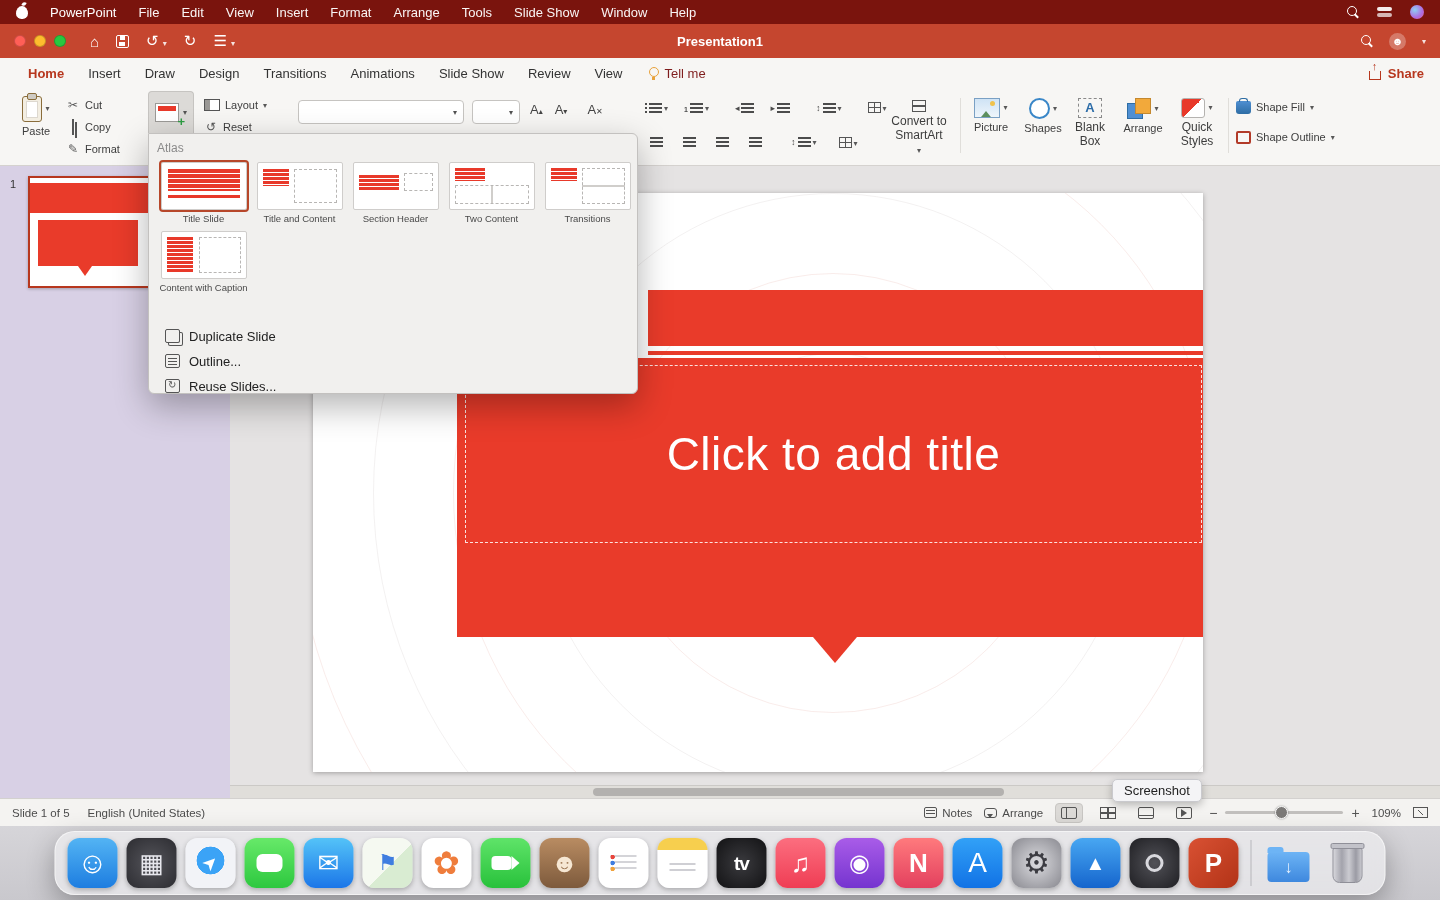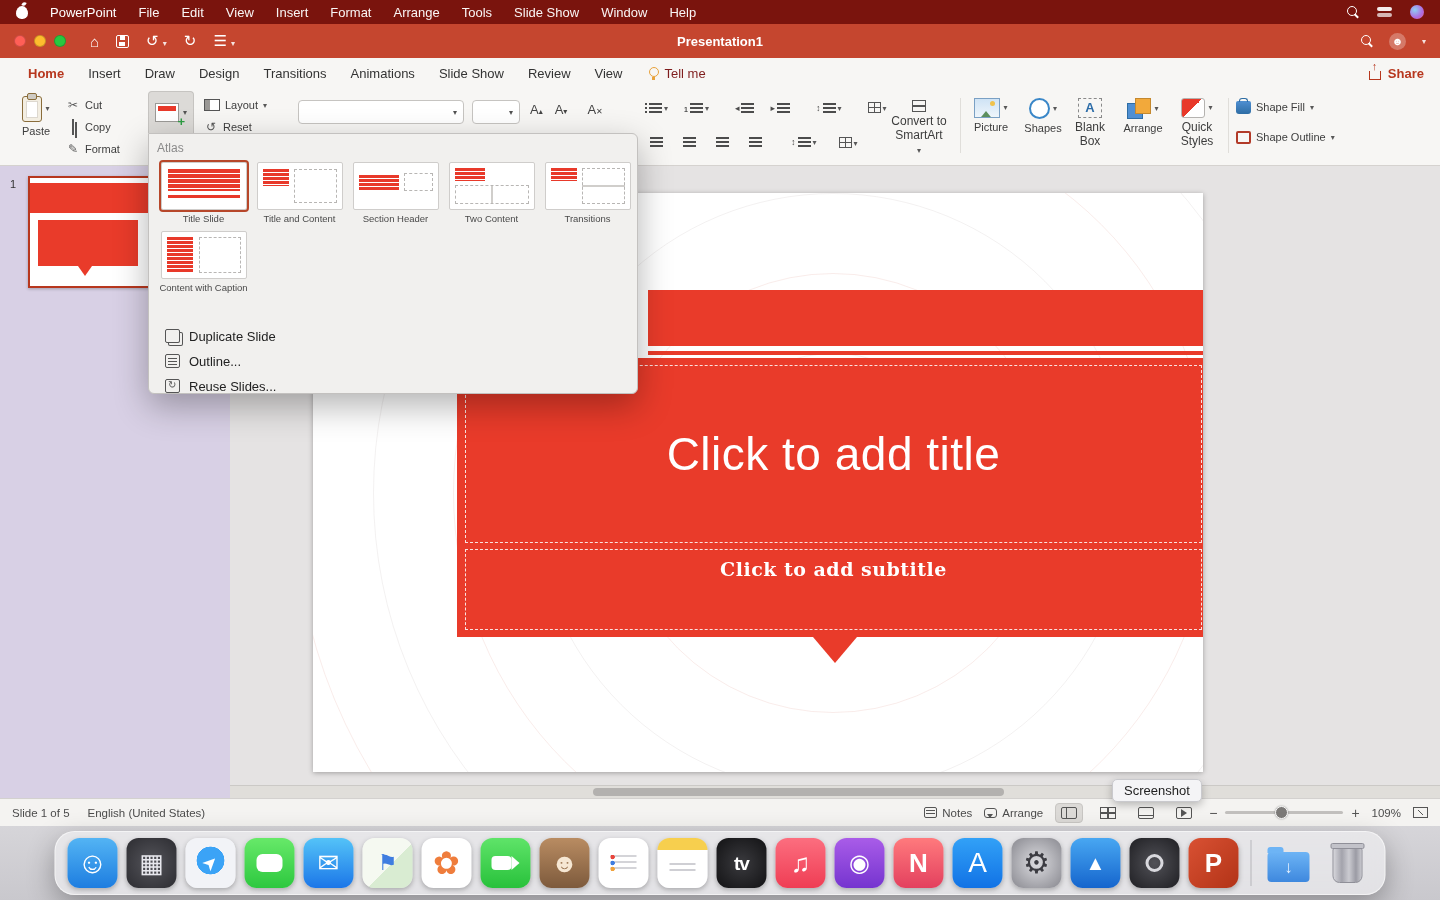--- a/index.html
+++ b/index.html
@@ -435,23 +435,20 @@
       <div class="circ red" style="left:-20px;top:-240px;width:1080px;height:1080px"></div>
       <div class="circ" style="left:-100px;top:-320px;width:1240px;height:1240px"></div>
       <div class="circ" style="left:-180px;top:-400px;width:1400px;height:1400px"></div>
     </div>
     <div class="sl-bar"></div>
     <div class="sl-line"></div>
     <div class="sl-box">
       <div class="ph-title">
           <span>Click to add title</span>
         </div>
-      <div class="ph-sub">
-          <span>Click to add subtitle</span>
-        </div>
     </div>
     <div class="sl-ptr"></div>
   </div>
   <div class="hscroll">
       <div class="hthumb"></div>
     </div>
 </div>
 
 <div class="layout-panel">
   <div class="panel-title">Atlas</div>

